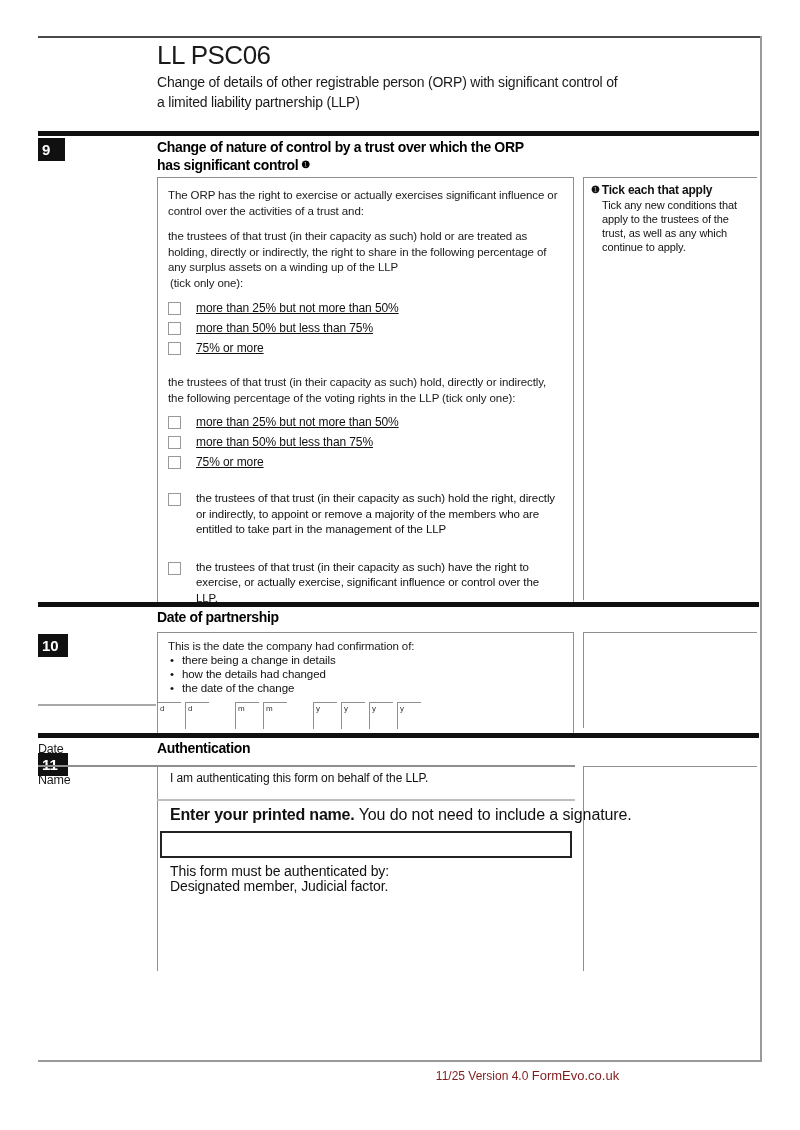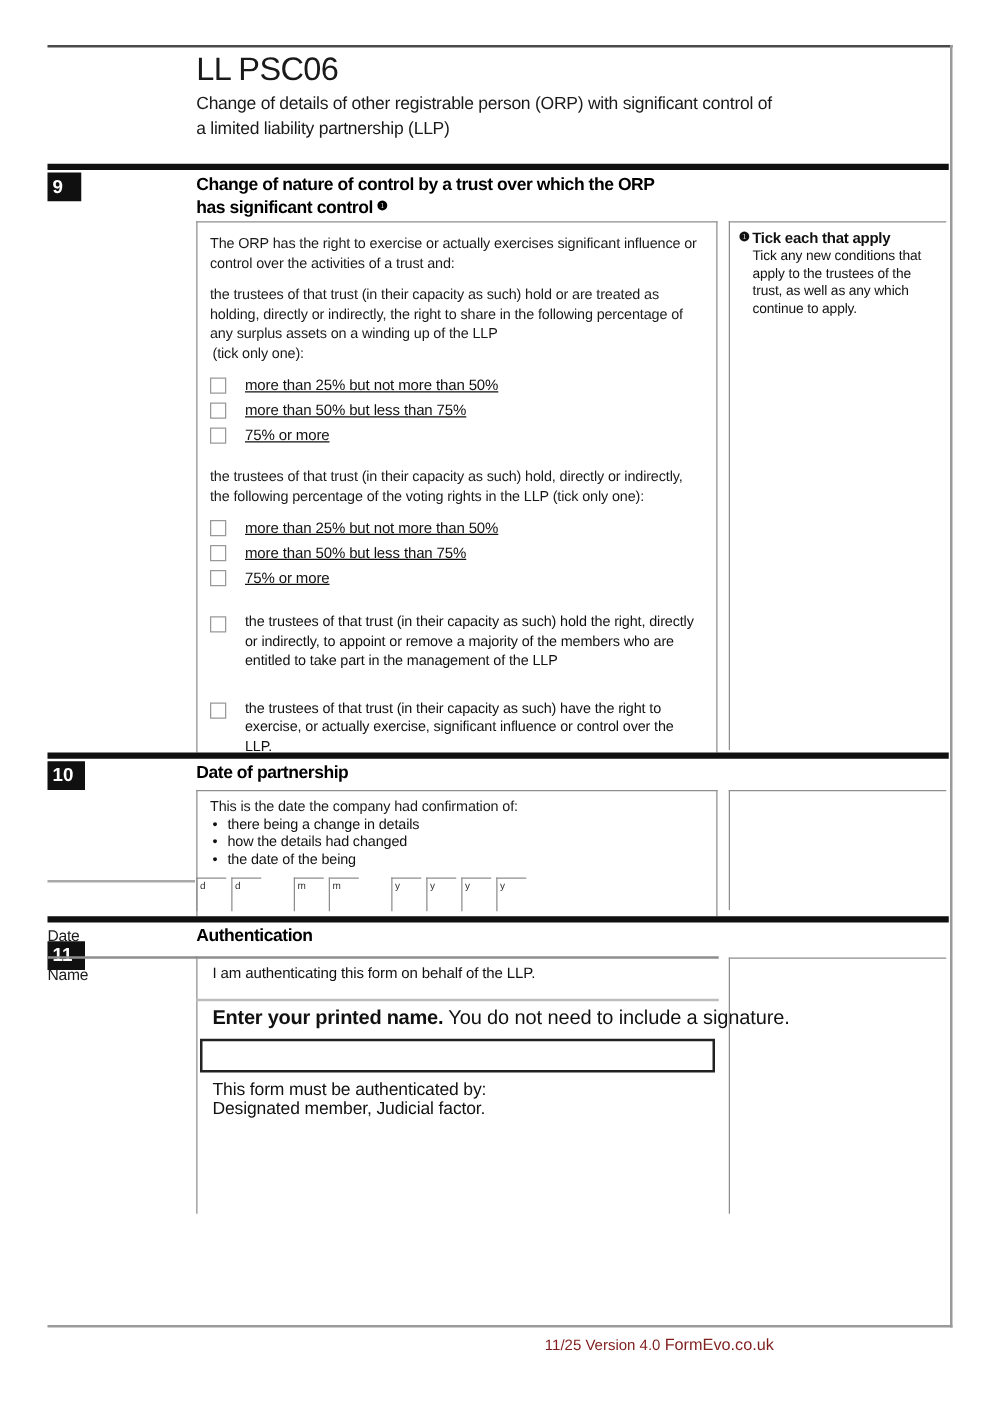--- a/index.html
+++ b/index.html
@@ -134,39 +134,39 @@
 
   <div class="side-box" style="top:177px; height:423px;">
     <div class="note-title">
       <span class="info-glyph">❶</span>
       <span>Tick each that apply</span>
     </div>
     <div class="note-body">Tick any new conditions that apply to the trustees of the trust, as well as any which continue to apply.</div>
   </div>
 
   <div class="section-bar" style="top:602px;"></div>
-  <div class="section-num" style="top:609px; width:30px;">
+  <div class="section-num" style="top:634px; width:30px;">
     <span>10</span>
   </div>
   <div class="section-title" style="top:608px;">Date of partnership</div>
 
   <div class="main-box" style="top:632px; height:101px; padding:6px 10px 0 10px;">
     <div class="body-text" style="line-height:14px;">This is the date the company had confirmation of:</div>
     <div>
       <div class="bullet-row">
         <div class="bullet-dot">•</div>
         <div>there being a change in details</div>
       </div>
       <div class="bullet-row">
         <div class="bullet-dot">•</div>
         <div>how the details had changed</div>
       </div>
       <div class="bullet-row">
         <div class="bullet-dot">•</div>
-        <div>the date of the being</div>
+        <div>the date of the change</div>
       </div>
     </div>
   </div>
 
   <div class="label-rule" style="top:704px;"></div>
   <div class="field-label" style="top:742px;">Date</div>
 
   <div class="date-row">
     <div class="date-cell"><span>d</span></div>
     <div class="date-cell"><span>d</span></div>

